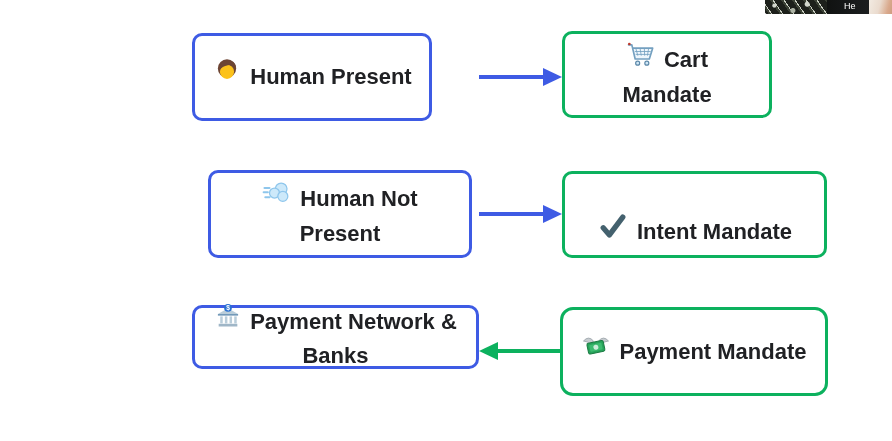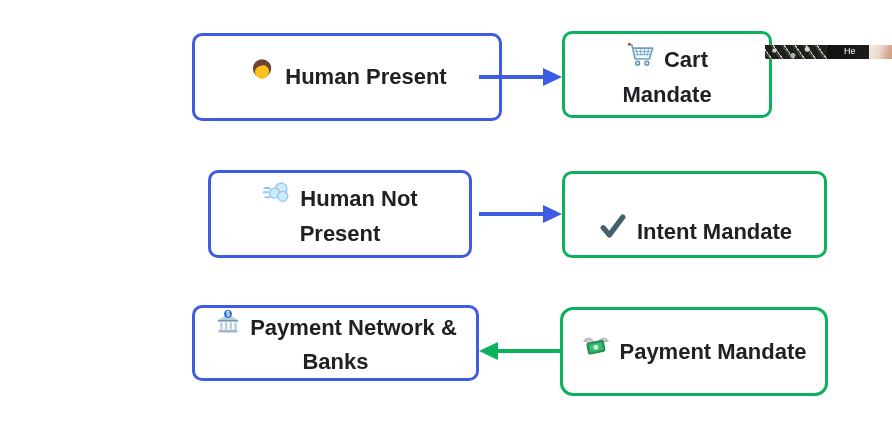--- a/index.html
+++ b/index.html
@@ -33,25 +33,25 @@
   .node .icon{
     display:inline-block;
     vertical-align:middle;
     margin-right:8px;
     position:relative;
     top:-2px;
   }
   .node .label{vertical-align:middle;}
 
   
-  .n1L{left:192px;top:33px;width:310px;height:88px;}
+  .n1L{left:192px;top:33px;width:240px;height:88px;}
   .n1R{left:562px;top:31px;width:210px;height:87px;}
   .n2L{left:208px;top:170px;width:264px;height:88px;}
   .n2R{left:562px;top:171px;width:265px;height:87px;align-items:flex-end;}
-  .n3L{left:192px;top:305px;width:287px;height:76px;}
+  .n3L{left:192px;top:305px;width:287px;height:64px;}
   .n3R{left:560px;top:307px;width:268px;height:89px;border-radius:13px;}
 
   
   .arrow{position:absolute;display:flex;align-items:center;height:18px;}
   .arrow .line{height:4px;flex:1;}
   .arrow .head{width:0;height:0;border-top:9px solid transparent;border-bottom:9px solid transparent;}
   .arrow.blue .line{background:#3e5be4;}
   .arrow.green .line{background:#0cb15e;}
   .arrow.dir-right .head{border-left:19px solid #3e5be4;}
   .arrow.dir-left  .head{border-right:19px solid #0cb15e;}
@@ -59,21 +59,20 @@
   .a2{left:479px;top:205px;width:83px;}
   .a3{left:479px;top:342px;width:81px;}
 
   
   .webcam{
     position:absolute;top:0;right:0;
     width:127px;height:14px;
     overflow:hidden;
     border-bottom-left-radius:3px;
     background:#16181a;
-    margin-top:45px;
   }
   .cam-foliage{
     position:absolute;left:0;top:0;width:62px;height:14px;
     background-color:#22251f;
     background-image:
       radial-gradient(circle at 15% 40%, #d2d6cc 0 1.5px, transparent 2.5px),
       radial-gradient(circle at 45% 75%, #aeb4a6 0 2px, transparent 3px),
       radial-gradient(circle at 68% 30%, #d2d6cc 0 2px, transparent 3px),
       repeating-linear-gradient(55deg, #1d201b 0 3px, #3a4034 3px 5px, #c7ccc0 5px 6px, #1d201b 6px 9px);
   }

